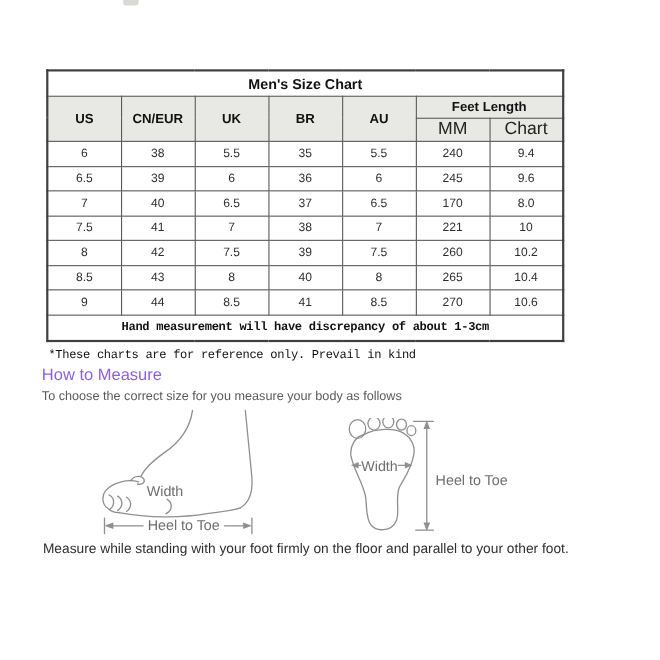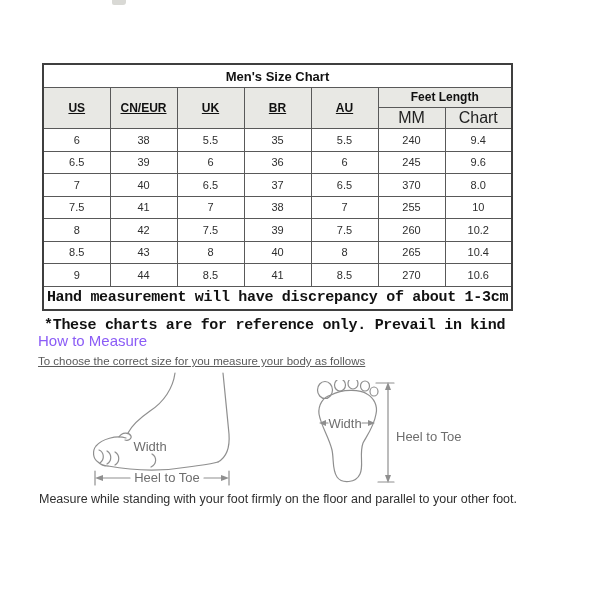--- a/index.html
+++ b/index.html
@@ -12,33 +12,33 @@
 
   
   .chart-wrap{position:absolute;left:42px;top:63px;width:471px;}
   table.size-chart{border-collapse:collapse;width:100%;table-layout:fixed;
     border:2px solid #3f3f3f;}
   .size-chart td,.size-chart th{border:1px solid #595959;padding:0;
     text-align:center;vertical-align:middle;}
   .size-chart .title-cell{height:22px;font-size:13px;font-weight:bold;
     color:#111;background:#ffffff;}
   .size-chart .head{background:#e8e8e4;font-size:12px;font-weight:bold;color:#111;}
-  .size-chart .head-span{height:40px;text-decoration:underline;}
+  .size-chart .head-span{height:40px;}
   .size-chart .feet-label{height:17px;}
   .size-chart .feet-sub{height:17px;font-size:16px;font-weight:normal;color:#222;}
   .size-chart .data-row td{height:21.5px;font-size:11px;color:#2e2e2e;background:#fff;}
   .size-chart .note-cell{height:22px;font-family:"Liberation Mono","DejaVu Sans Mono",monospace;
-    font-size:15px;font-weight:bold;color:#111;background:#fff;letter-spacing:-0.3px;}
+    font-size:11px;font-weight:bold;color:#111;background:#fff;letter-spacing:-0.3px;}
 
   
   .ref-note{position:absolute;left:44px;top:317px;
     font-family:"Liberation Mono","DejaVu Sans Mono",monospace;
-    font-size:15px;font-weight:bold;color:#111;letter-spacing:-0.3px;}
+    font-size:11px;font-weight:normal;color:#111;letter-spacing:-0.3px;}
   .htm-heading{position:absolute;left:38px;top:332px;font-size:15px;color:#8b5cf6;}
-  .htm-intro{position:absolute;left:38px;top:355px;font-size:11.5px;color:#5a5a5a;text-decoration:underline;}
+  .htm-intro{position:absolute;left:38px;top:355px;font-size:11.5px;color:#5a5a5a;}
 
   
   .diagrams{position:absolute;left:0;top:370px;width:600px;height:120px;}
   .svg-side{position:absolute;left:90px;top:2px;}
   .svg-print{position:absolute;left:315px;top:10px;}
   .sketch{stroke:#8f8f8f;stroke-width:1.2;fill:none;stroke-linecap:round;}
   .arrowfill{fill:#8f8f8f;stroke:none;}
   .diag-label{font-family:"Liberation Sans",sans-serif;font-size:13px;fill:#6e6e6e;}
 
   .instruction{position:absolute;left:0;top:492px;width:556px;text-align:center;
@@ -84,30 +84,30 @@
       <td>6</td>
       <td>245</td>
       <td>9.6</td>
     </tr>
     <tr class="data-row">
       <td>7</td>
       <td>40</td>
       <td>6.5</td>
       <td>37</td>
       <td>6.5</td>
-      <td>370</td>
+      <td>170</td>
       <td>8.0</td>
     </tr>
     <tr class="data-row">
       <td>7.5</td>
       <td>41</td>
       <td>7</td>
       <td>38</td>
       <td>7</td>
-      <td>255</td>
+      <td>221</td>
       <td>10</td>
     </tr>
     <tr class="data-row">
       <td>8</td>
       <td>42</td>
       <td>7.5</td>
       <td>39</td>
       <td>7.5</td>
       <td>260</td>
       <td>10.2</td>

